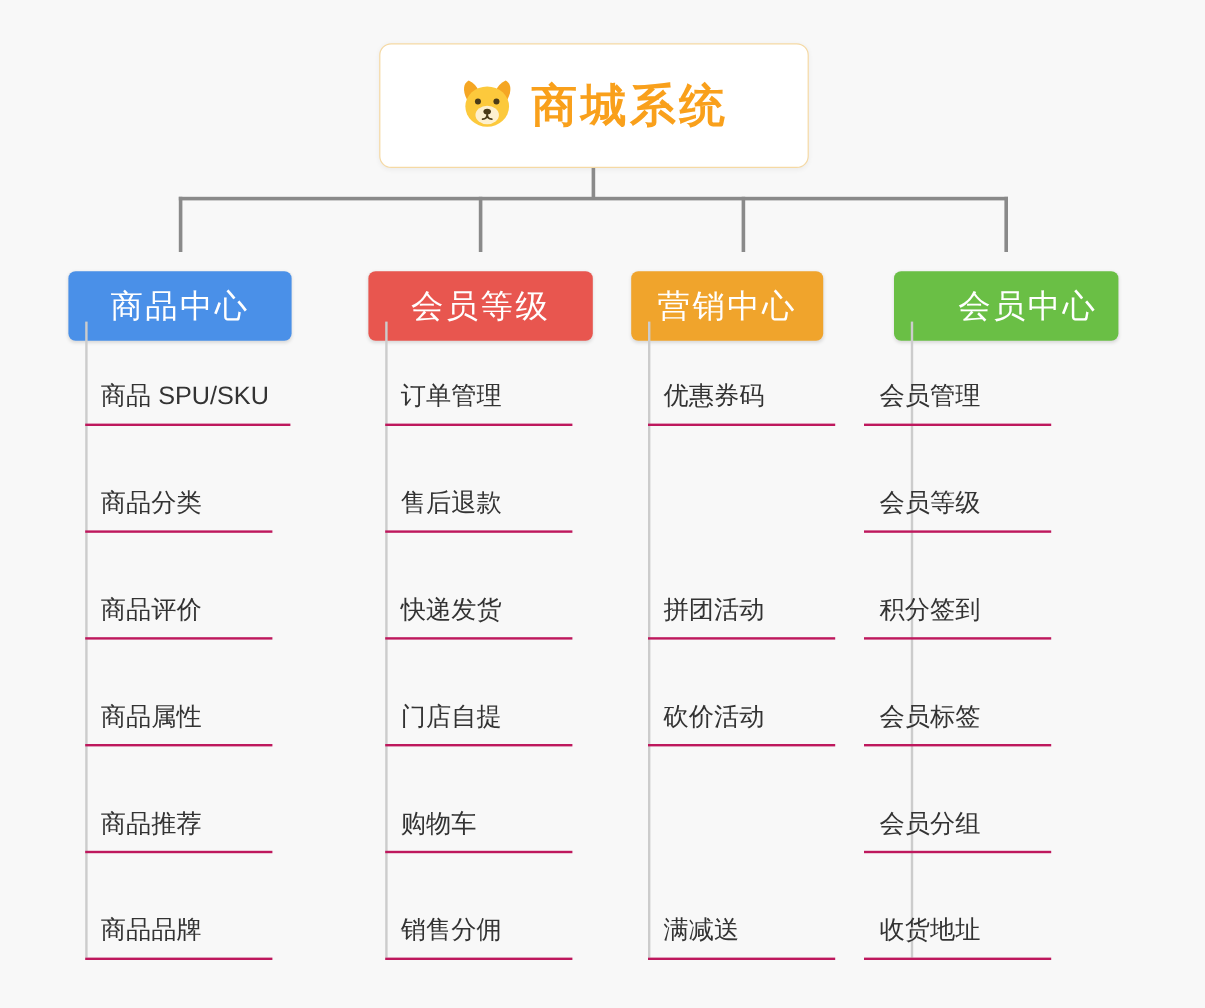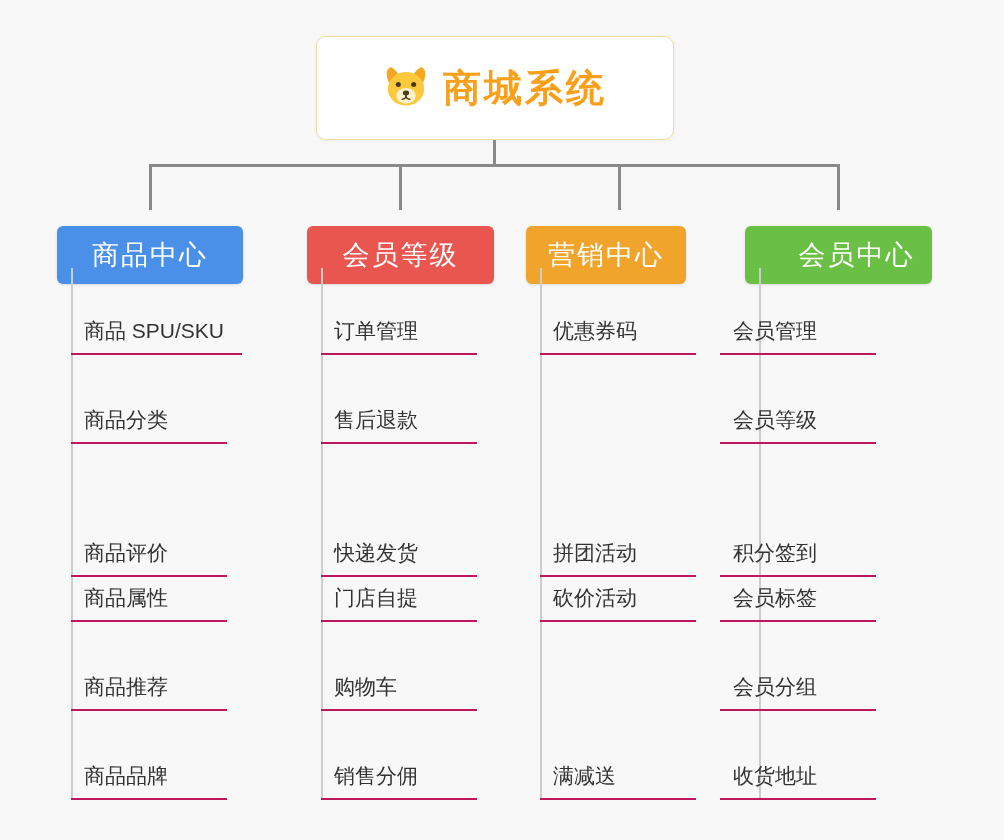--- a/index.html
+++ b/index.html
@@ -43,21 +43,21 @@
   .s1{ left:71px; } .s2{ left:321px; } .s3{ left:540px; } .s4{ left:759px; }
 
   
   .leaf{
     position:absolute; min-width:156px;
     padding:0 18px 9px 13px;
     font-size:21px; color:#333333; line-height:26px; white-space:nowrap;
     border-bottom:2px solid #be185d;
   }
   .c1{ left:71px; } .c2{ left:321px; } .c3{ left:540px; } .c4{ left:720px; }
-  .r1{ top:318px; } .r2{ top:407px; } .r3{ top:496px;margin-top:44px; }
+  .r1{ top:318px; } .r2{ top:407px; } .r3{ top:496px; }
   .r4{ top:585px; } .r5{ top:674px; } .r6{ top:763px; }
 </style>
 </head>
 <body>
 
 <div class="canvas">
 
   <div class="root-node">
     <span class="dog-icon">
       <svg width="46" height="42" viewBox="0 0 64 60" aria-hidden="true">

